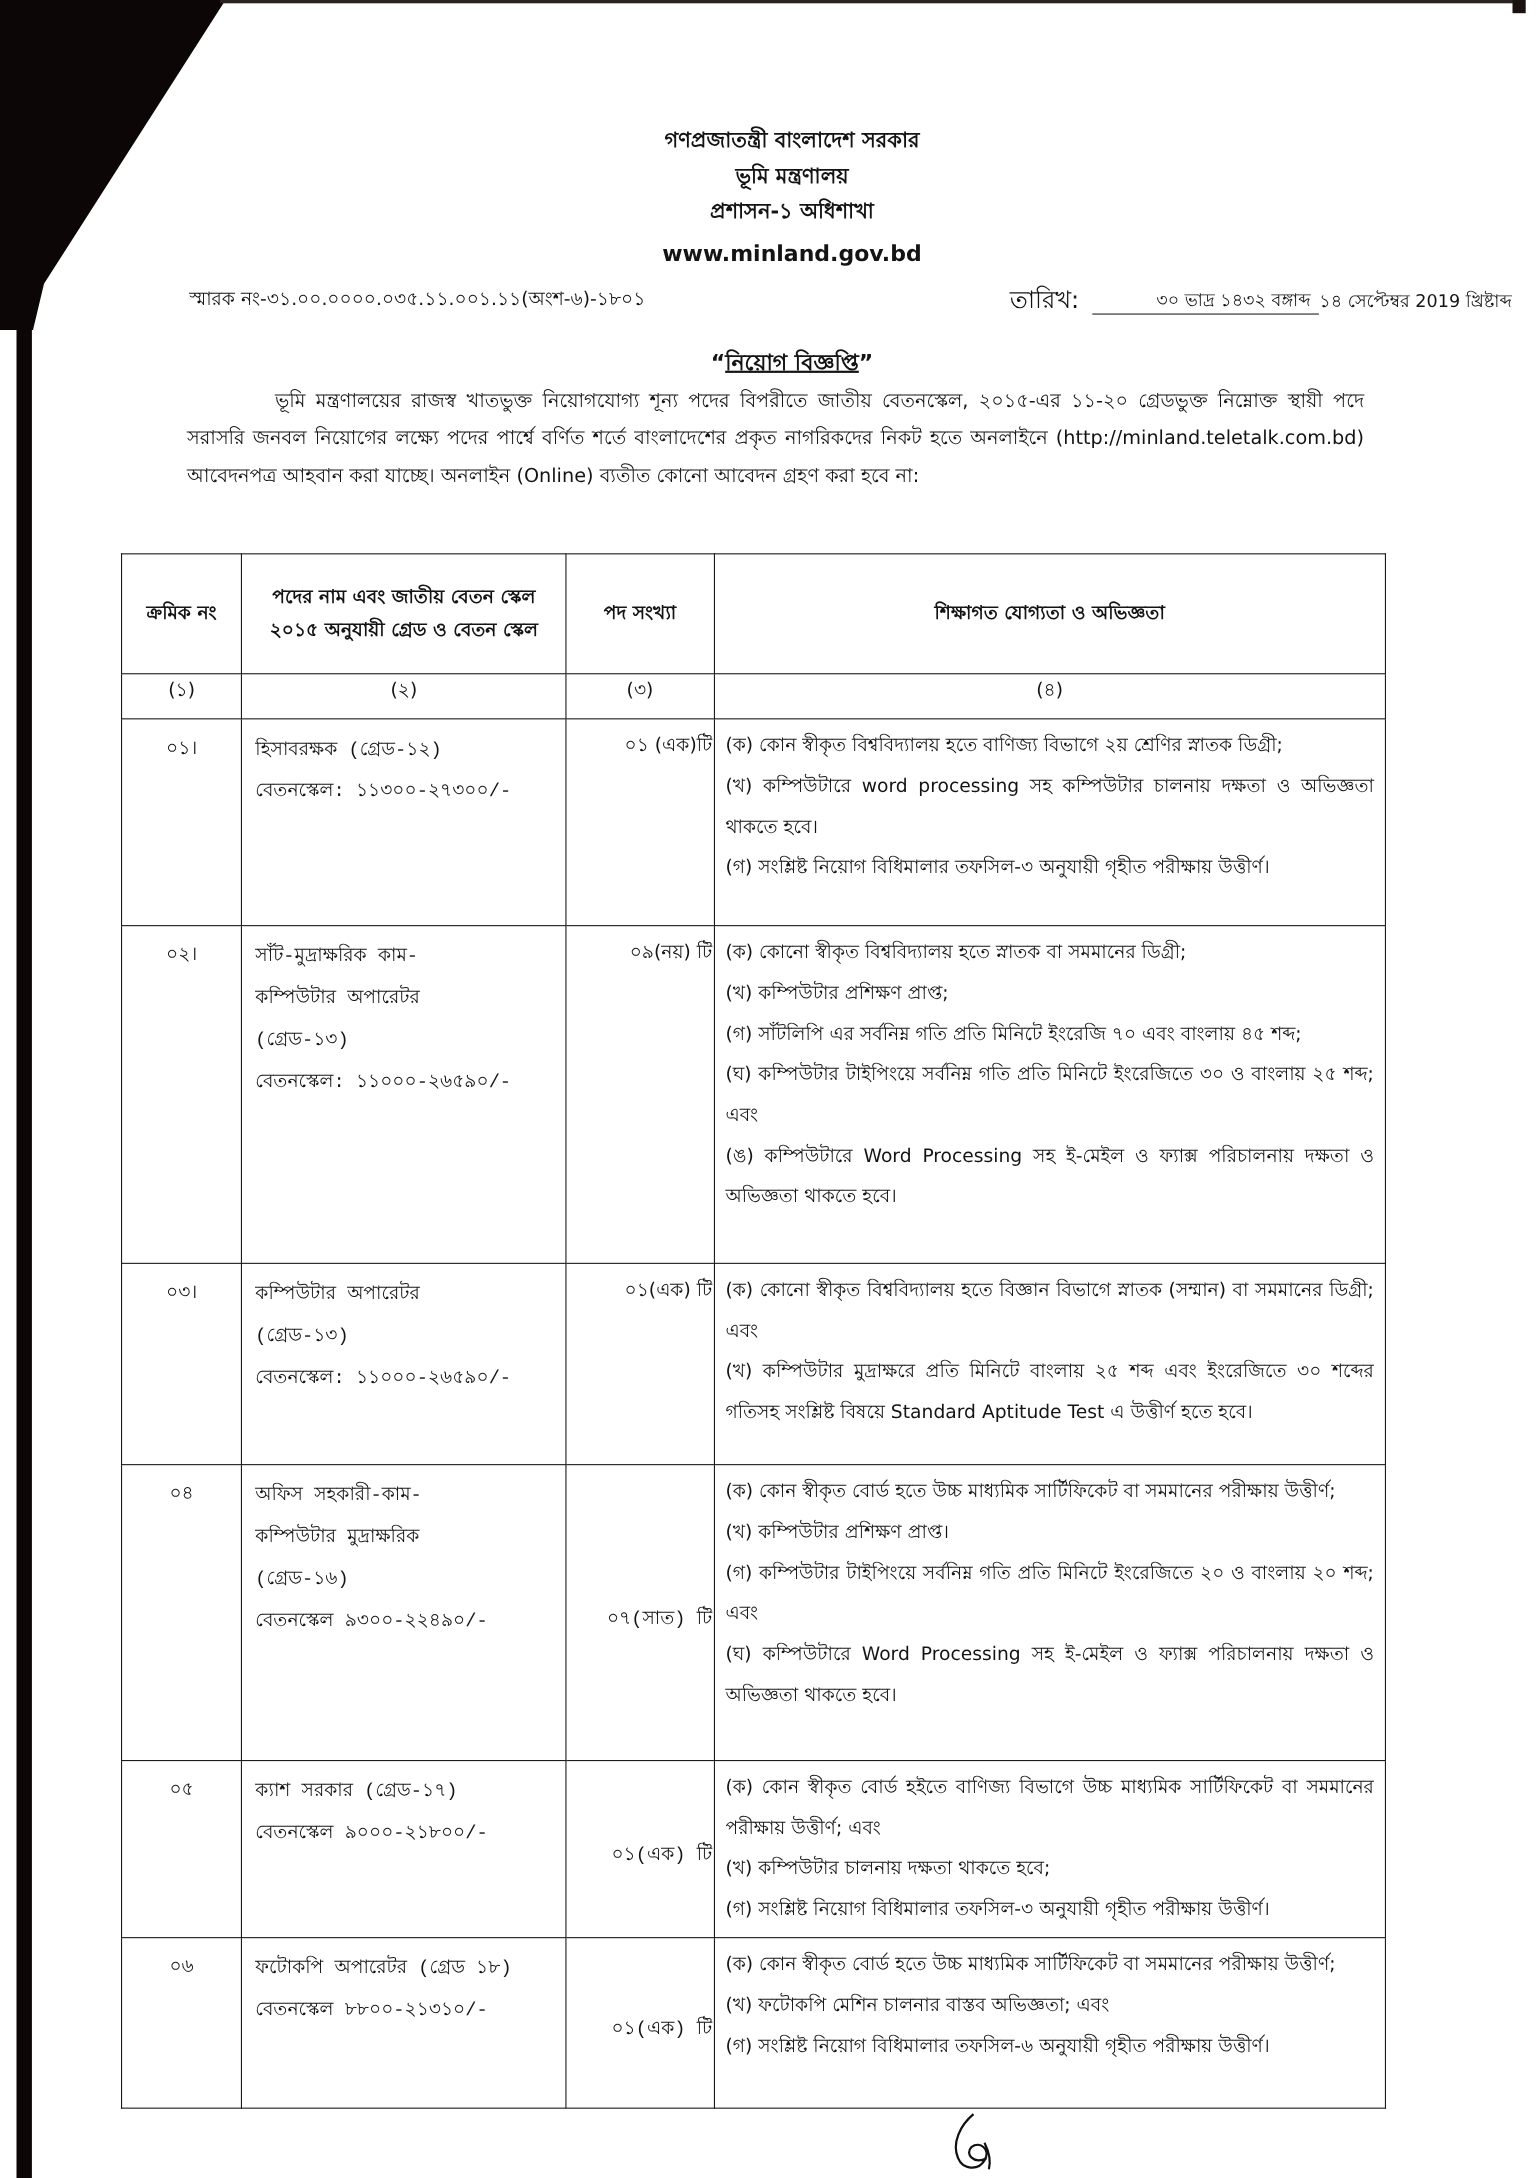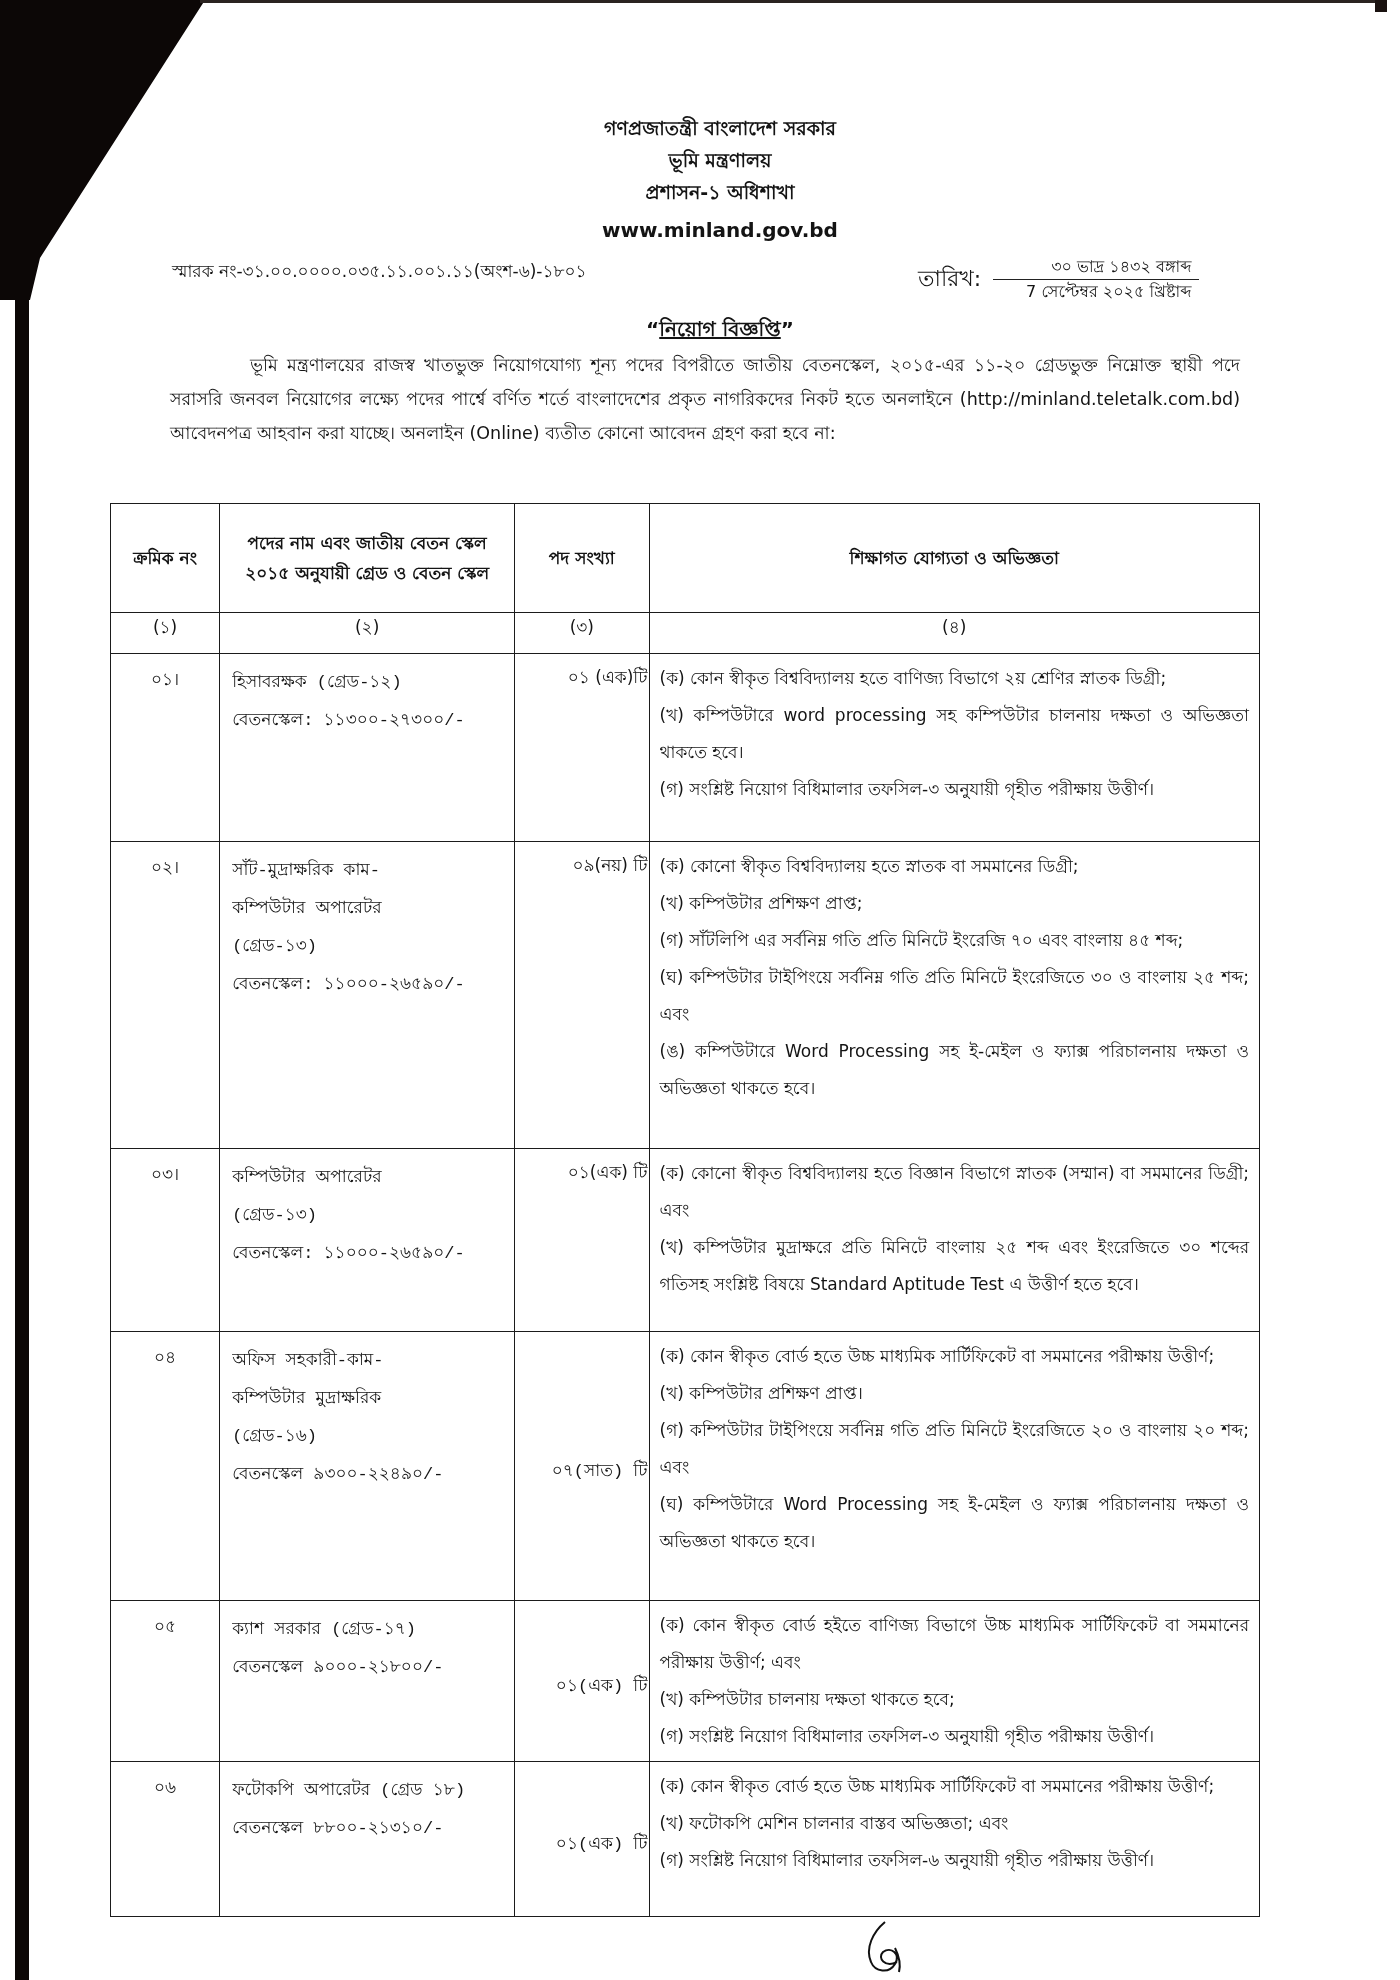--- a/index.html
+++ b/index.html
@@ -14,21 +14,21 @@
   .bg-right-mark { position: absolute; left: 1375px; top: 0; width: 12px; height: 12px; background: #1a1210; }
   .bg-top-edge { position: absolute; left: 200px; top: 0; width: 1180px; height: 3px; background: #2a2320; }
 
   .header { position: absolute; left: 0; top: 112px; width: 1440px; text-align: center; }
   .header .line { font-size: 19px; font-weight: bold; line-height: 32px; }
   .header .url { font-size: 20px; font-weight: bold; line-height: 36px; margin-top: 4px; }
 
   .memo { position: absolute; left: 172px; top: 258px; font-size: 17px; }
   .date-block { position: absolute; left: 918px; top: 255px; display: flex; align-items: center; }
   .date-label { font-size: 22px; margin-right: 12px; }
-  .date-frac { display: flex; flex-direction: column; align-items: flex-end; }
+  .date-frac { display: flex; flex-direction: row; align-items: flex-end; }
   .date-frac span { font-size: 16px; line-height: 24px; padding-right: 8px; }
   .date-frac .top { border-bottom: 1.5px solid #222; padding-left: 58px; }
 
   .title { position: absolute; left: 0; width: 1440px; top: 314px; text-align: center; font-size: 20px; font-weight: bold; }
   .title .u { text-decoration: underline; }
 
   .intro { position: absolute; left: 170px; top: 348px; width: 1070px; font-size: 17.5px; line-height: 34px; text-align: justify; text-indent: 80px; }
 
   table.posts {
     position: absolute; left: 110px; top: 503px; width: 1150px;
@@ -62,21 +62,21 @@
   <div class="line">প্রশাসন-১ অধিশাখা</div>
   <div class="url">www.minland.gov.bd</div>
 </div>
 
 <div class="memo">স্মারক নং-৩১.০০.০০০০.০৩৫.১১.০০১.১১(অংশ-৬)-১৮০১</div>
 
 <div class="date-block">
   <span class="date-label">তারিখ:</span>
   <div class="date-frac">
     <span class="top">৩০ ভাদ্র ১৪৩২ বঙ্গাব্দ</span>
-    <span>7 সেপ্টেম্বর ২০২৫ খ্রিষ্টাব্দ</span>
+    <span>১৪ সেপ্টেম্বর 2019 খ্রিষ্টাব্দ</span>
   </div>
 </div>
 
 <div class="title"><span>“</span><span class="u">নিয়োগ বিজ্ঞপ্তি</span><span>”</span></div>
 
 <div class="intro">ভূমি মন্ত্রণালয়ের রাজস্ব খাতভুক্ত নিয়োগযোগ্য শূন্য পদের বিপরীতে জাতীয় বেতনস্কেল, ২০১৫-এর ১১-২০ গ্রেডভুক্ত নিম্নোক্ত স্থায়ী পদে সরাসরি জনবল নিয়োগের লক্ষ্যে পদের পার্শ্বে বর্ণিত শর্তে বাংলাদেশের প্রকৃত নাগরিকদের নিকট হতে অনলাইনে (http://minland.teletalk.com.bd) আবেদনপত্র আহবান করা যাচ্ছে। অনলাইন (Online) ব্যতীত কোনো আবেদন গ্রহণ করা হবে না:</div>
 
 <table class="posts">
   <thead>
     <tr>

